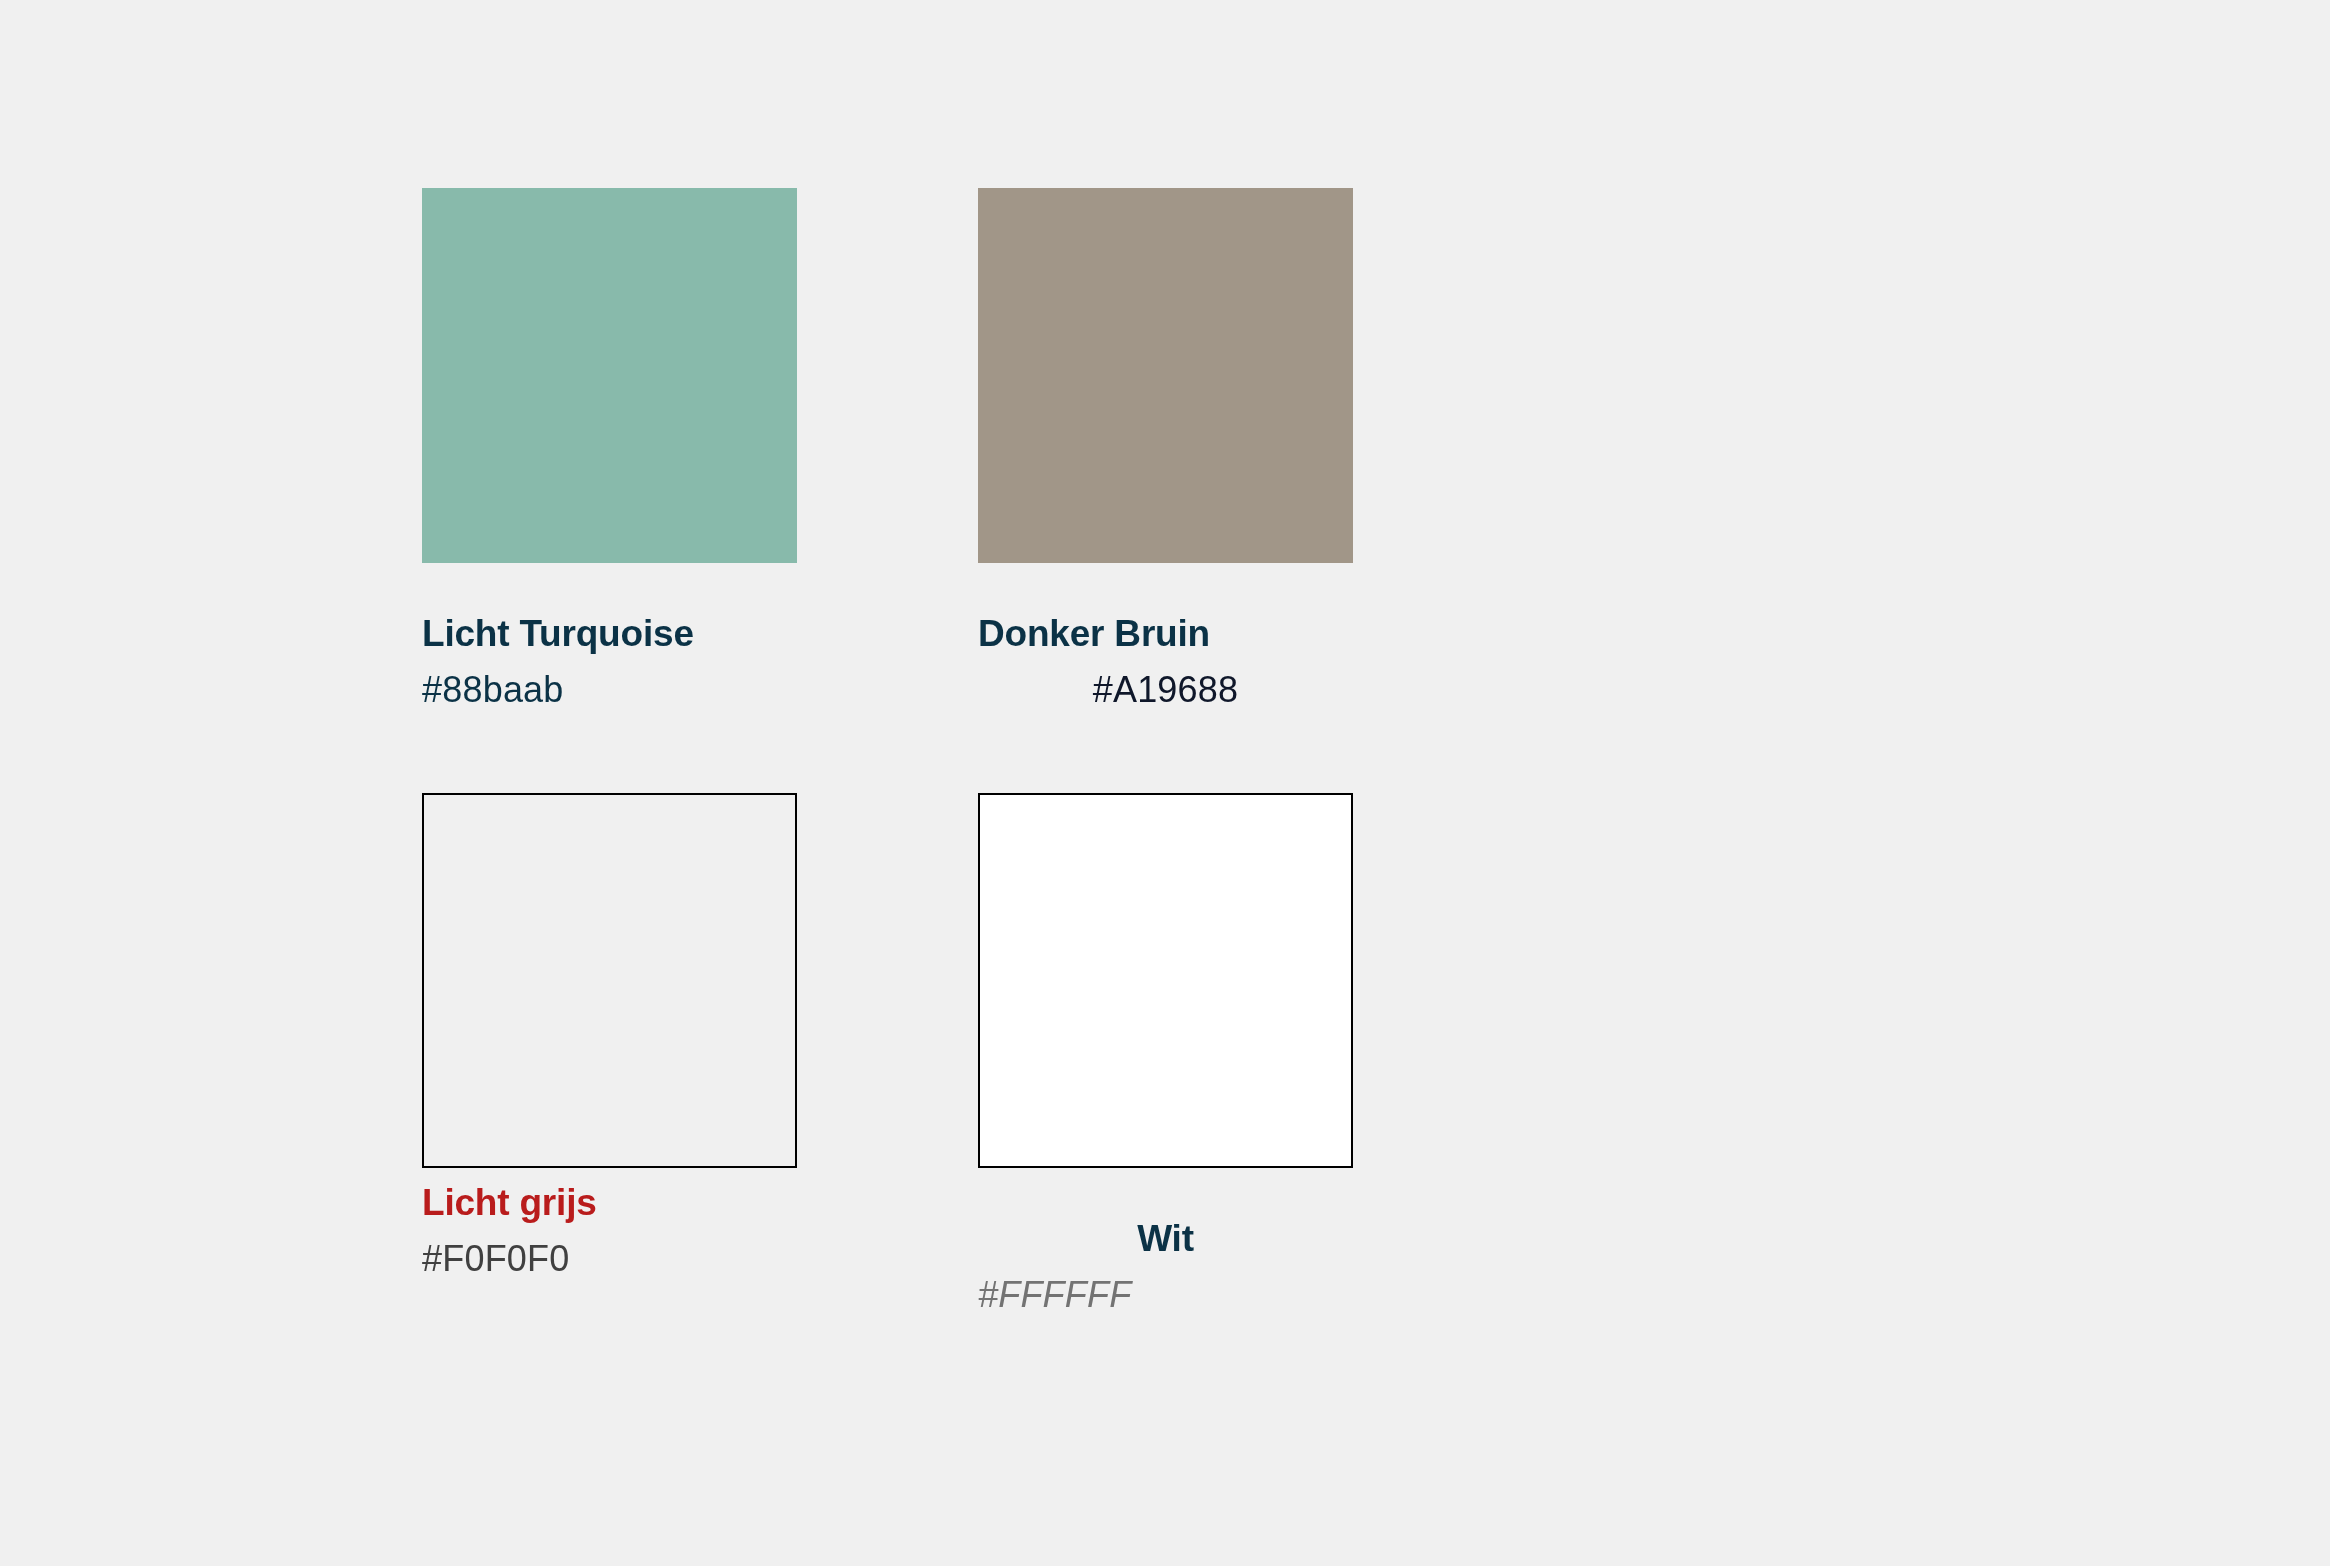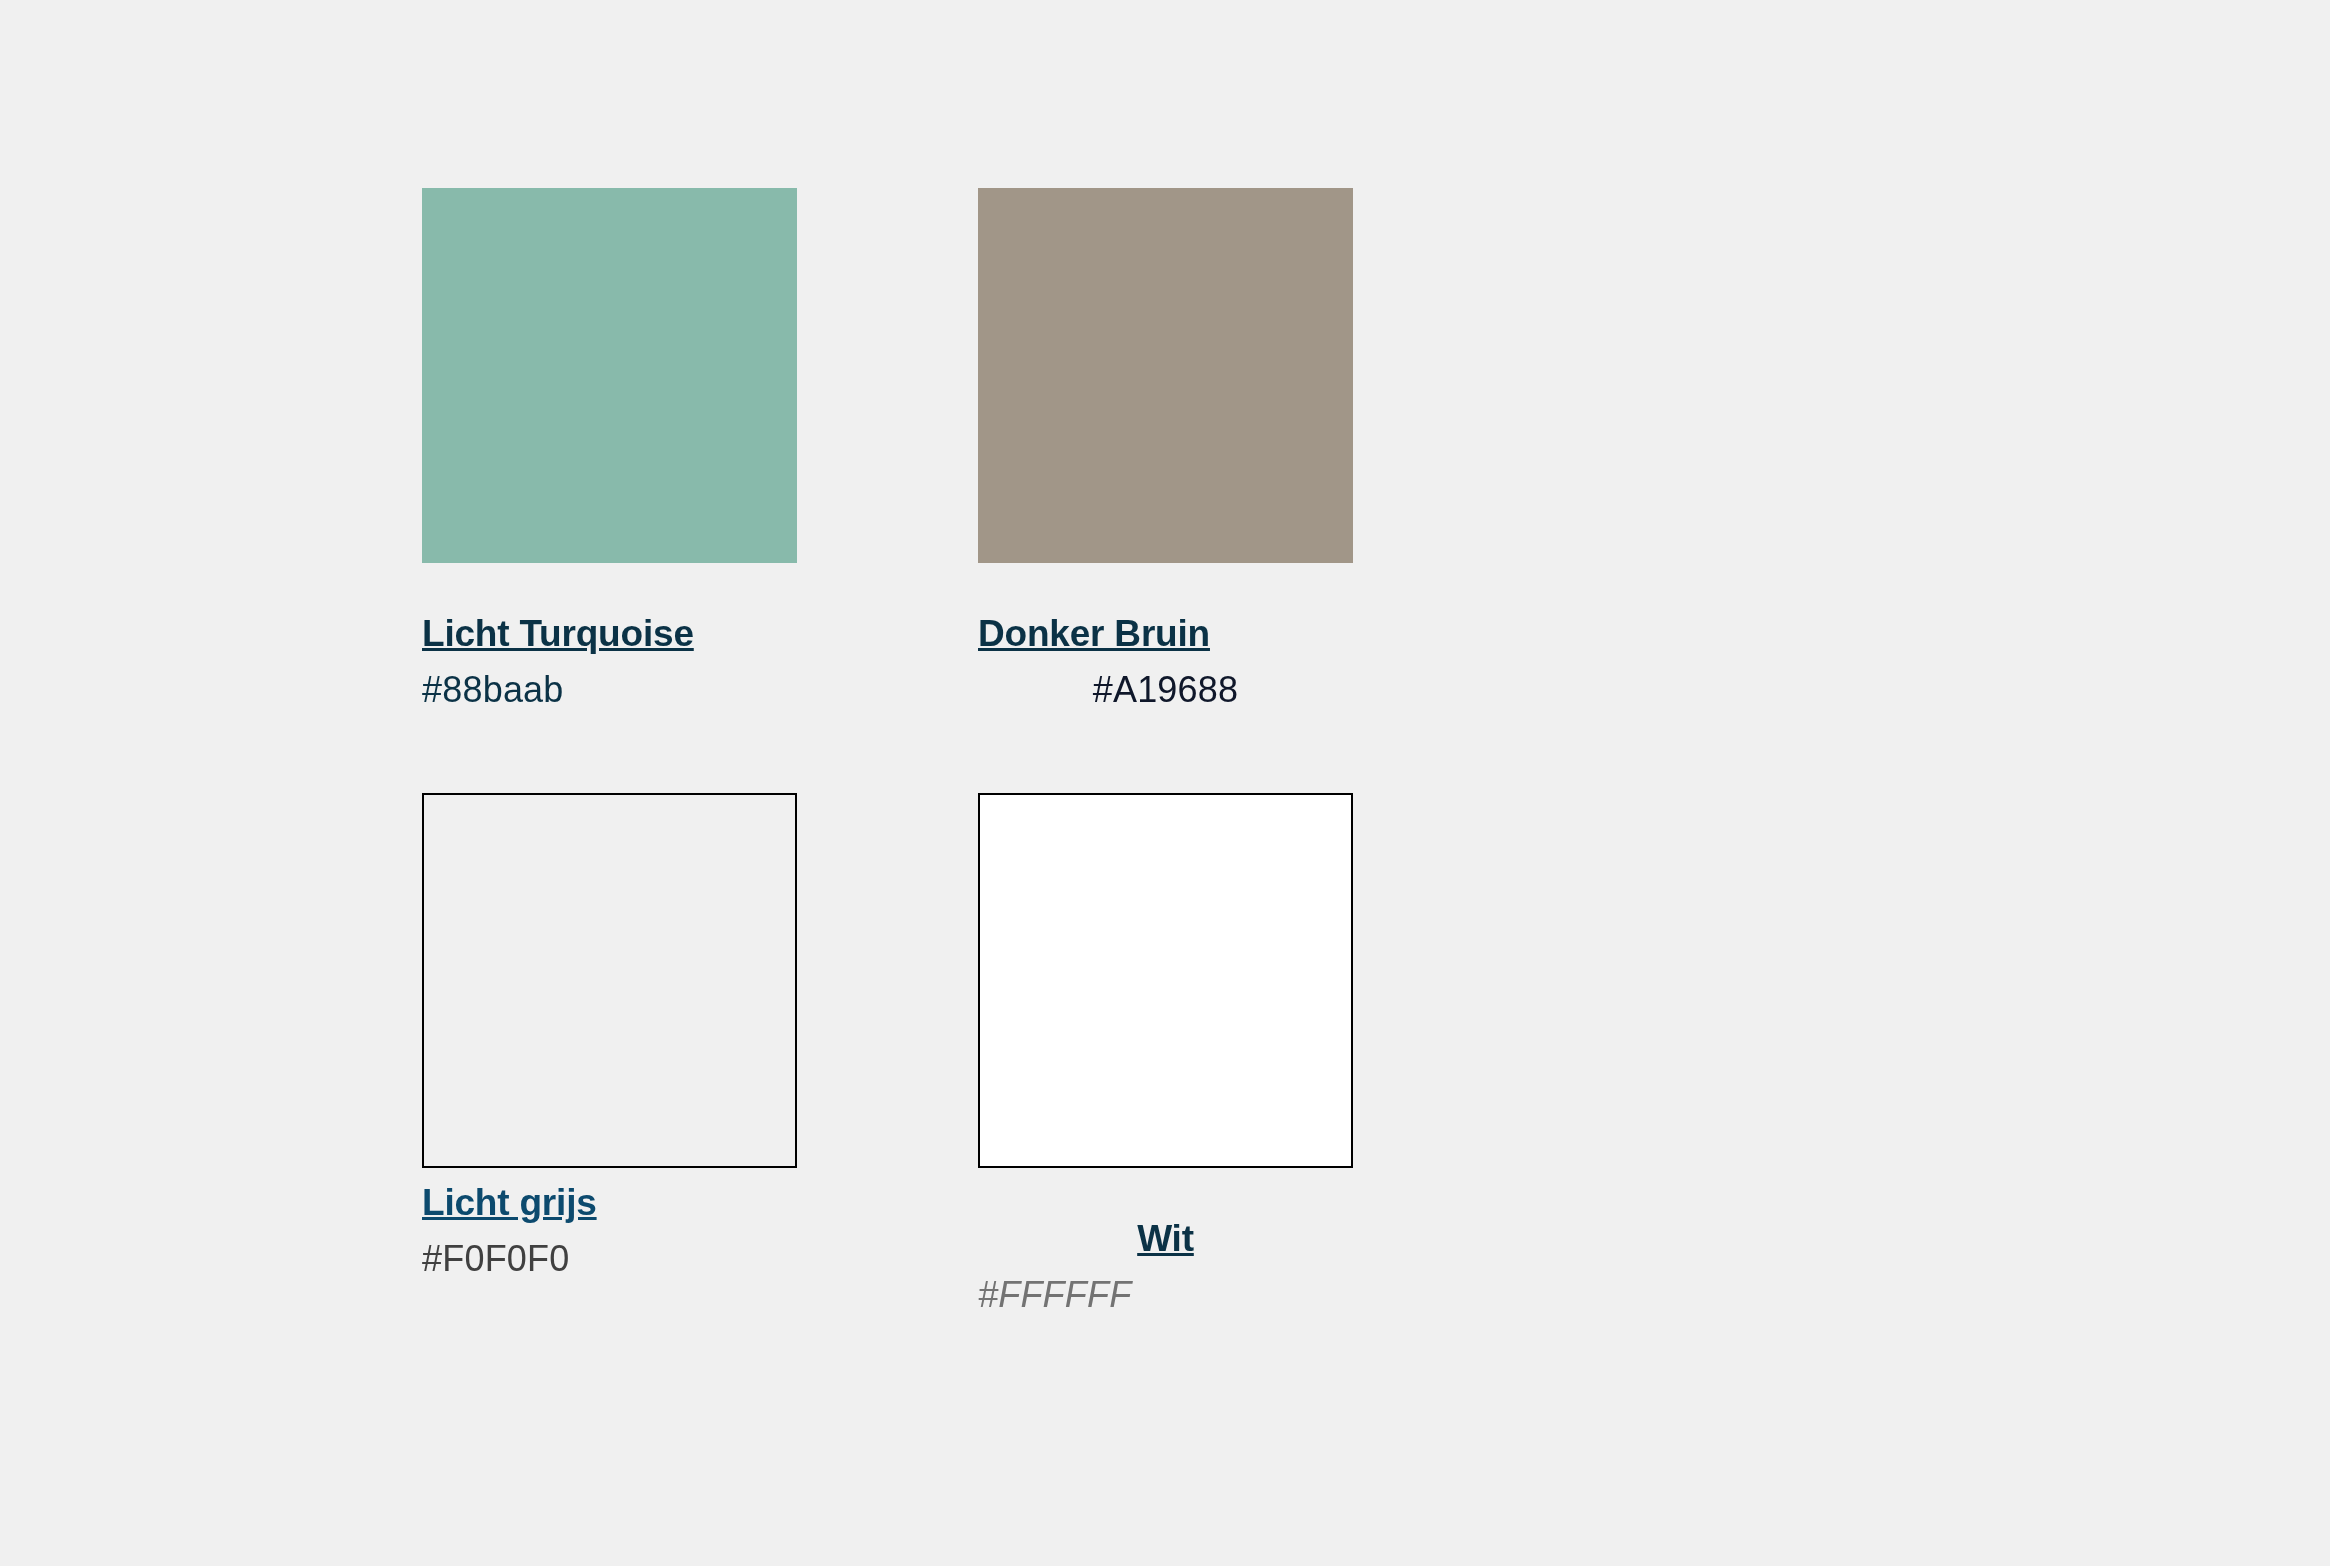--- a/index.html
+++ b/index.html
@@ -48,21 +48,20 @@
   }
 
   .swatch-name {
     margin-top: 52px;
     font-size: 37px;
     font-weight: 700;
     line-height: 1.0;
     letter-spacing: -0.2px;
     color: #0b3246;
     white-space: nowrap;
-    text-decoration: underline;
   }
 
   .swatch-hex {
     margin-top: 20px;
     font-size: 36px;
     font-weight: 400;
     line-height: 1.0;
     letter-spacing: 0.2px;
     color: #0b3246;
     white-space: nowrap;
@@ -87,21 +86,21 @@
       <div class="swatch-hex" style="color: #0f172a; text-align: center;">#A19688</div>
     </div>
 
 
   </div>
 
   <div class="row row-2">
 
     <div class="swatch-cell">
       <div class="chip outlined" style="background-color: rgb(240, 240, 240); border-color: rgb(0, 0, 0);"></div>
-      <div class="swatch-name" style="color: #0c4a6e; margin-top: 16px;">Licht grijs</div>
+      <div class="swatch-name" style="color: #b91c1c; margin-top: 16px;">Licht grijs</div>
       <div class="swatch-hex" style="color: #404040;">#F0F0F0</div>
     </div>
 
     <div class="swatch-cell">
       <div class="chip outlined" style="background-color: rgb(255, 255, 255); border-color: rgb(0, 0, 0);"></div>
       <div class="swatch-name" style="color: rgb(11, 50, 70); text-align: center;">Wit</div>
       <div class="swatch-hex" style="color: #737373; font-style: italic;">#FFFFFF</div>
     </div>
 
   </div>

